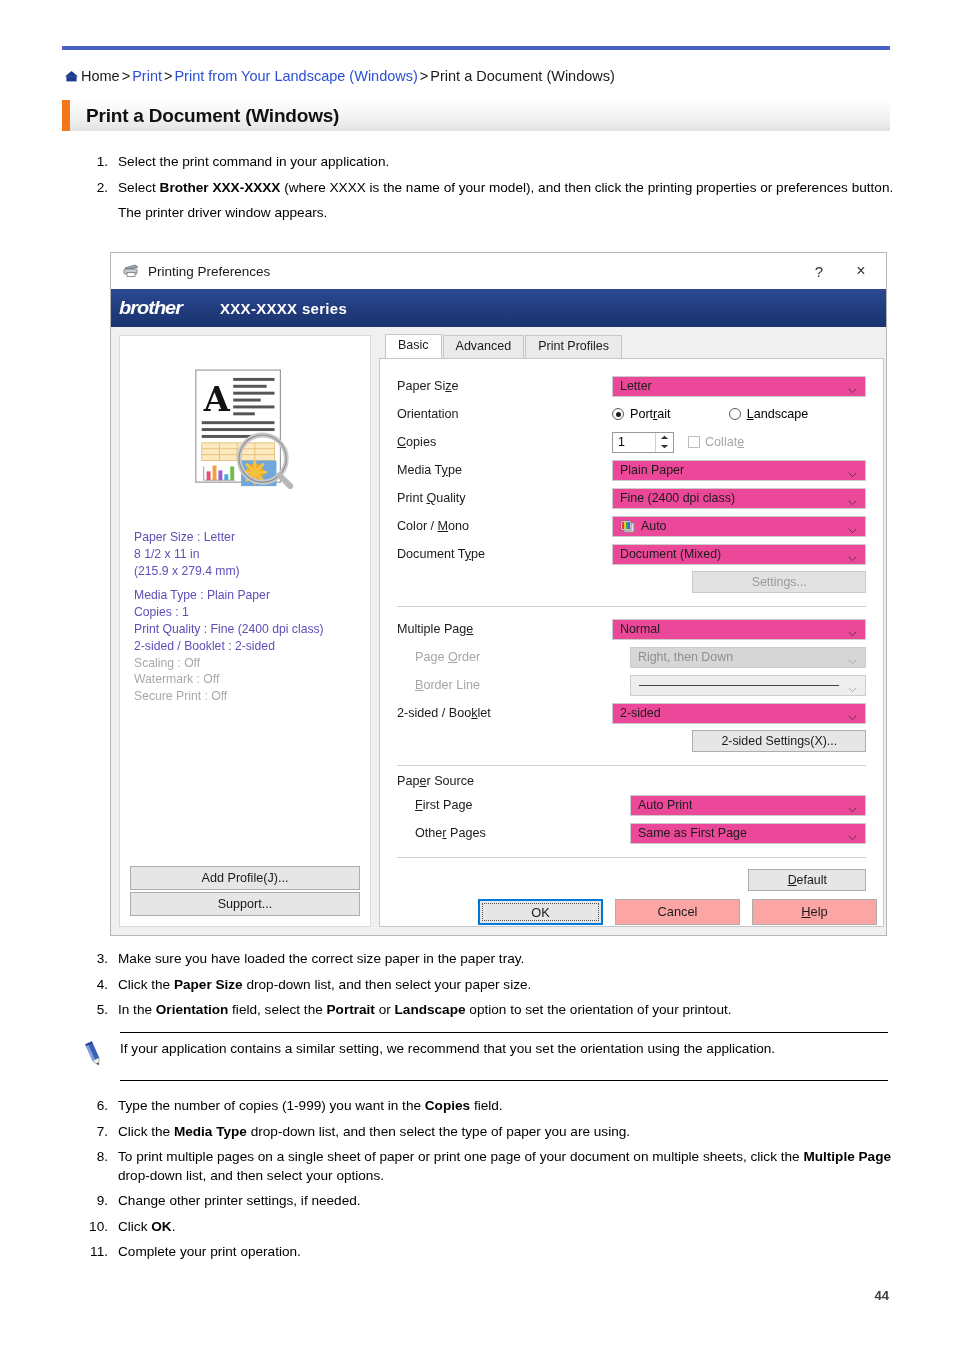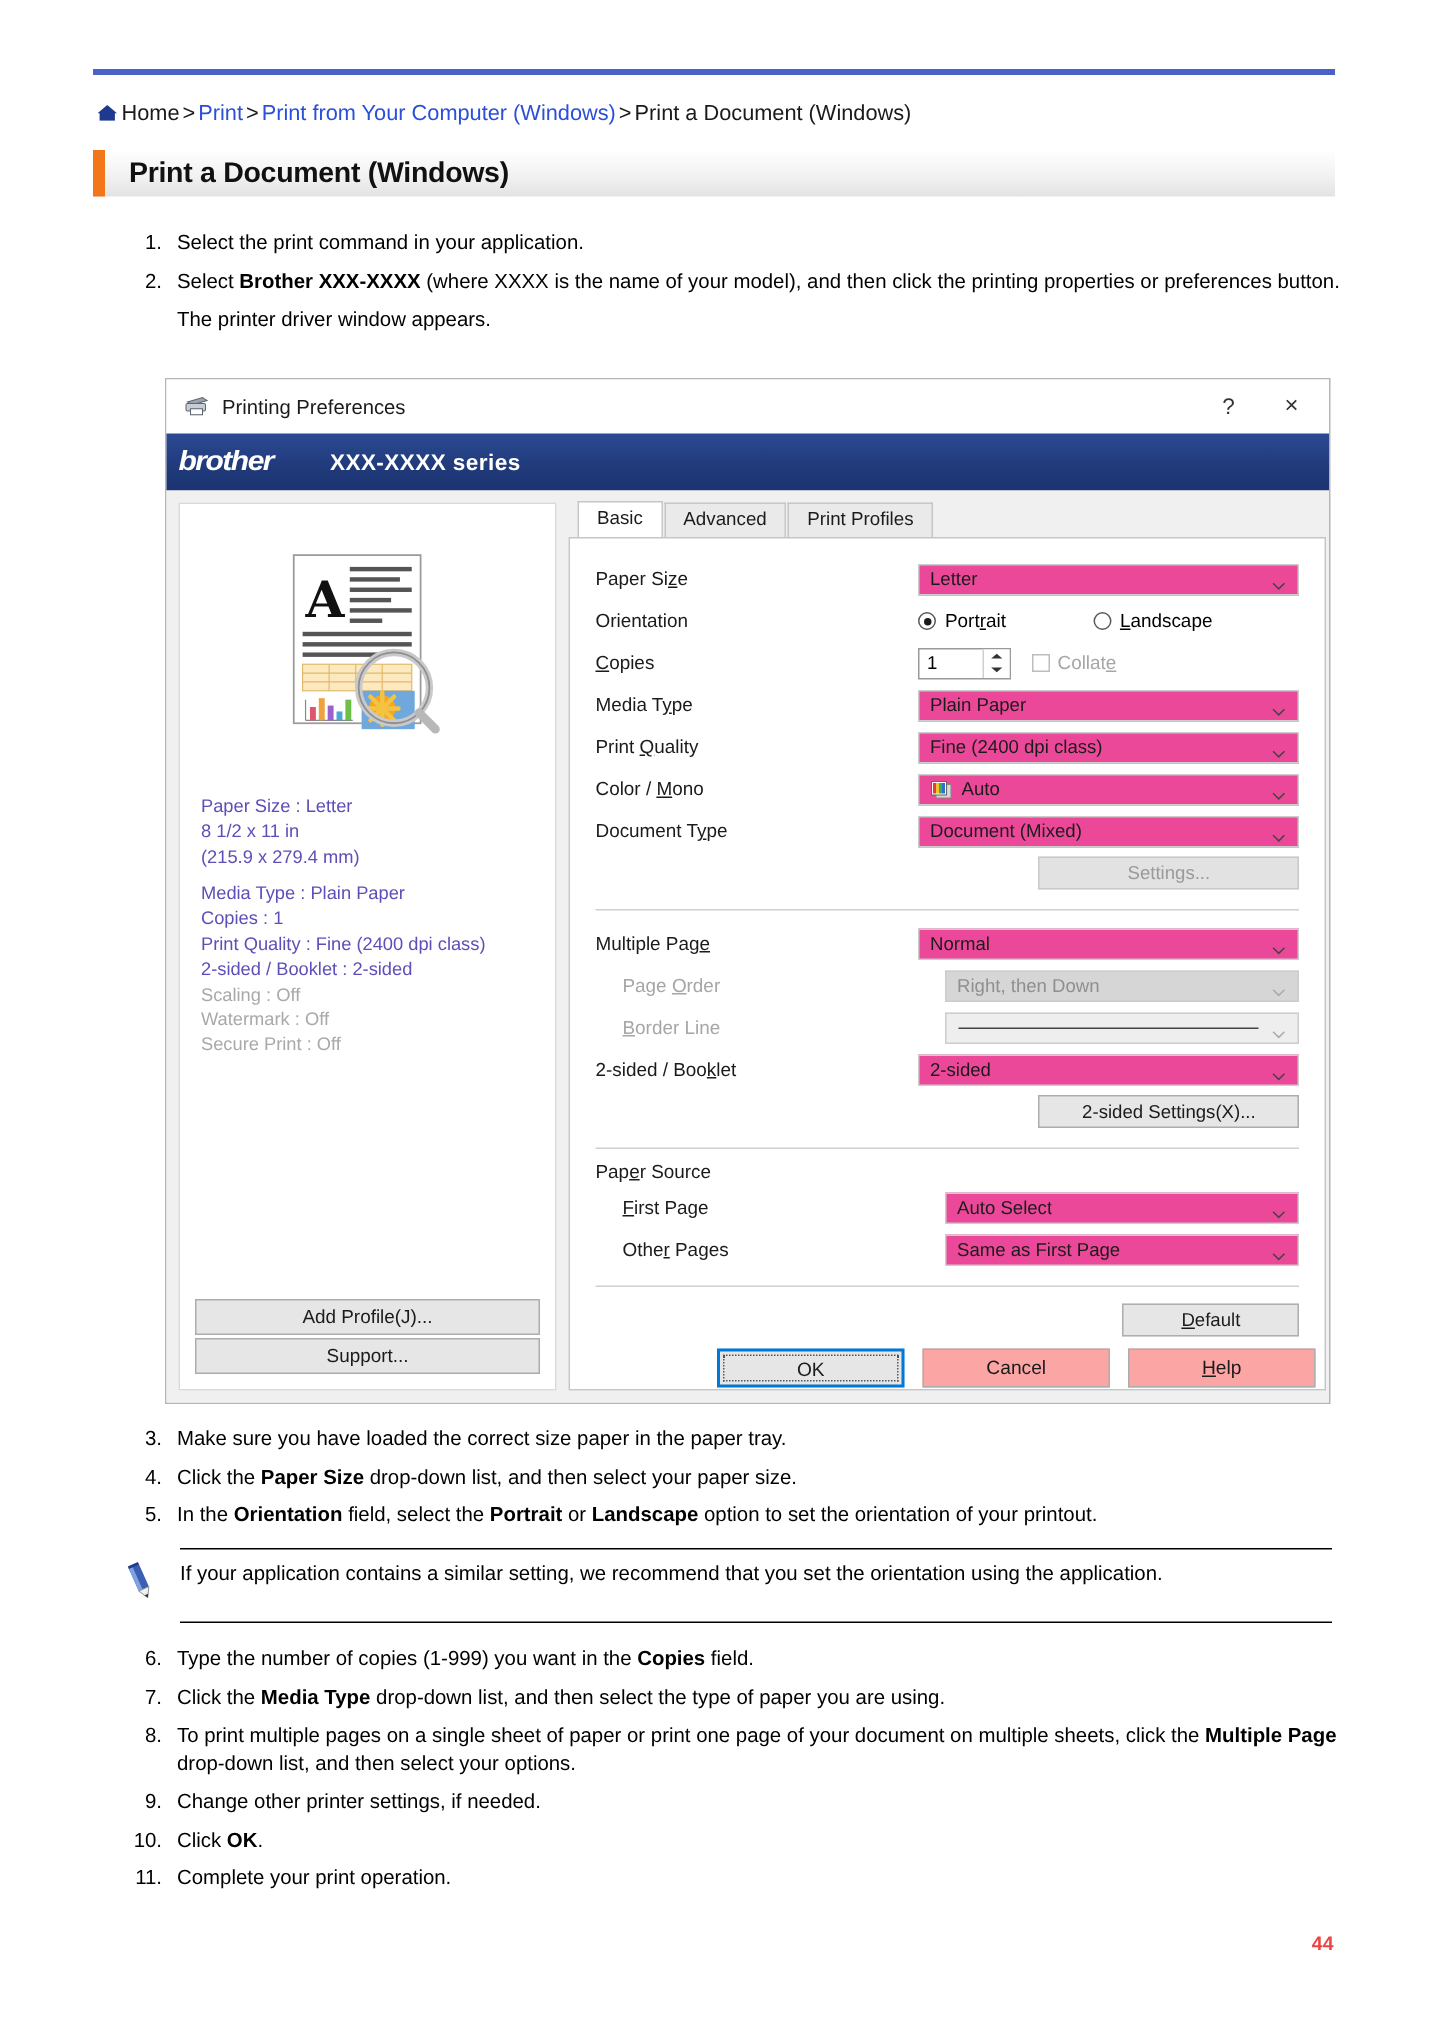--- a/index.html
+++ b/index.html
@@ -452,37 +452,37 @@
   }
 
   u { text-decoration: underline; }
 
   
   .pagenum {
     position: absolute;
     right: 65px; top: 1288px;
     font-size: 13px;
     font-weight: bold;
-    color: #ef4444;
+    color: #404040;
   }
 </style>
 </head>
 <body>
 
 <div class="page">
 
   <div class="top-rule"></div>
 
   <div class="breadcrumb">
     <span class="home-icon">
       <svg viewBox="0 0 13 11" width="13" height="11">
         <polygon points="6.5,0 13,5.5 0,5.5" fill="#1d3a8f"></polygon>
         <rect x="1.4" y="5.2" width="10.2" height="5.2" fill="#1d3a8f"></rect>
       </svg>
-    </span><span>Home</span><span class="crumb-sep">&gt;</span><span class="crumb-link">Print</span><span class="crumb-sep">&gt;</span><span class="crumb-link">Print from Your Computer (Windows)</span><span class="crumb-sep">&gt;</span><span class="crumb-current">Print a Document (Windows)</span>
+    </span><span>Home</span><span class="crumb-sep">&gt;</span><span class="crumb-link">Print</span><span class="crumb-sep">&gt;</span><span class="crumb-link">Print from Your Landscape (Windows)</span><span class="crumb-sep">&gt;</span><span class="crumb-current">Print a Document (Windows)</span>
   </div>
 
   <div class="heading-wrap">
     <div class="heading-accent"></div>
     <div class="heading-text">Print a Document (Windows)</div>
   </div>
 
   <div class="steps block-a">
     <div class="step">
       <div class="step-num">1.</div>
@@ -783,21 +783,21 @@
           </div>
 
           <div class="sep"></div>
 
           <div class="plain-label">Pap<u>e</u>r Source</div>
 
           <div class="frow">
             <div class="flabel indent"><u>F</u>irst Page</div>
             <div class="fctl">
               <div class="combo">
-                <span class="val">Auto Select</span>
+                <span class="val">Auto Print</span>
                 <span class="chev">
                   <svg viewBox="0 0 9 6" width="9" height="6">
                       <path d="M0.7 0.8 L4.5 4.6 L8.3 0.8" fill="none" stroke="#444" stroke-width="1"></path>
                     </svg>
                 </span>
               </div>
             </div>
           </div>
 
           <div class="frow">

